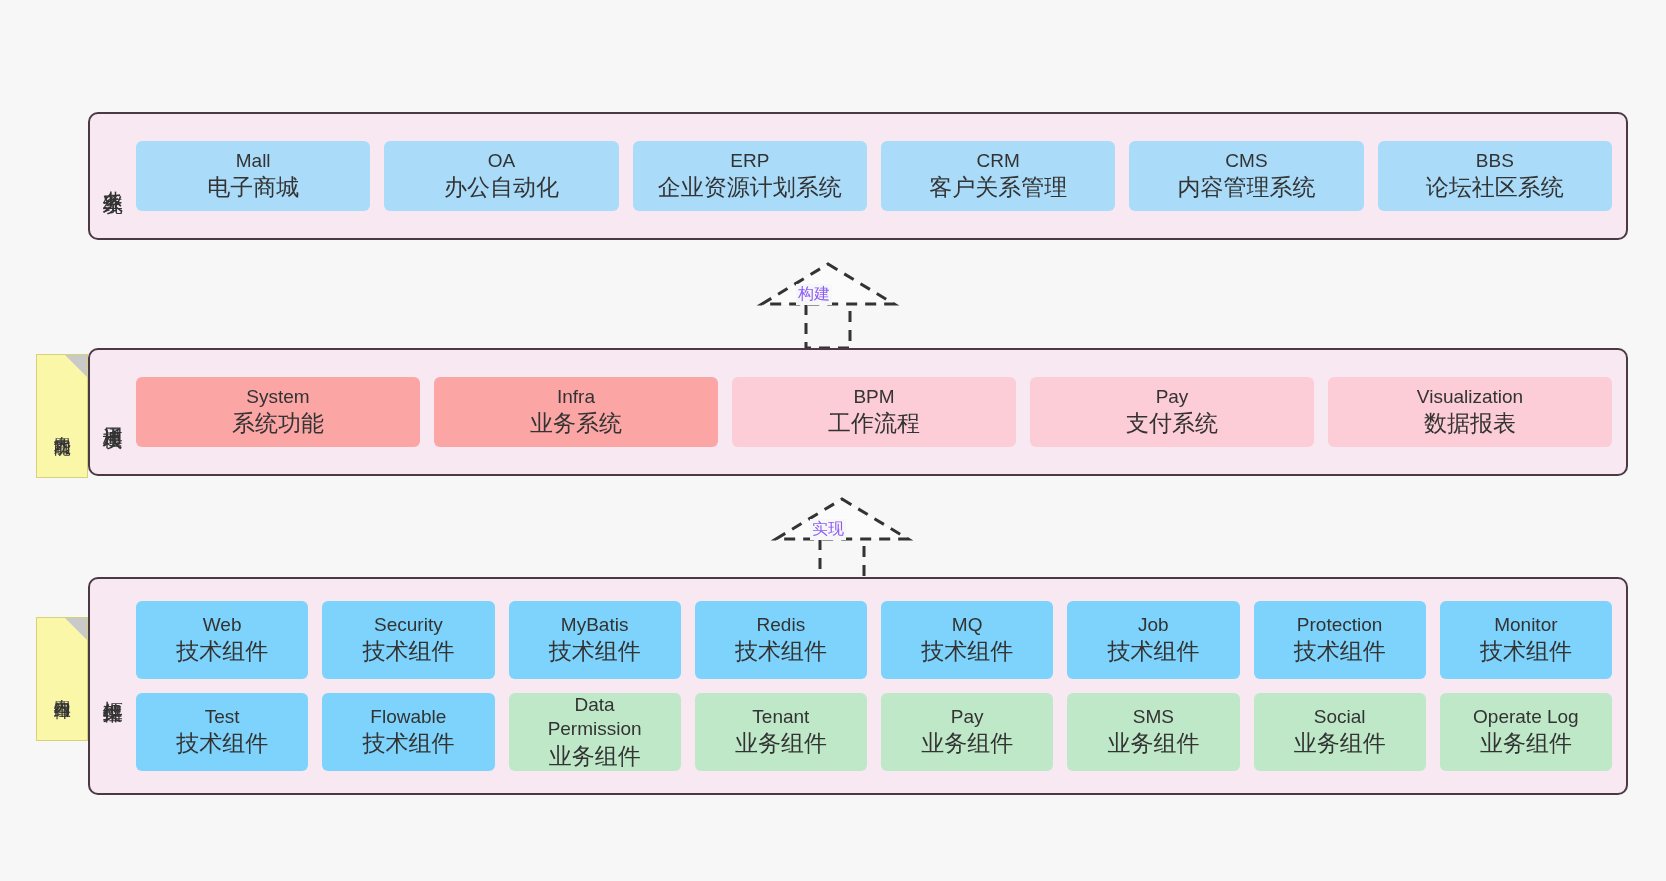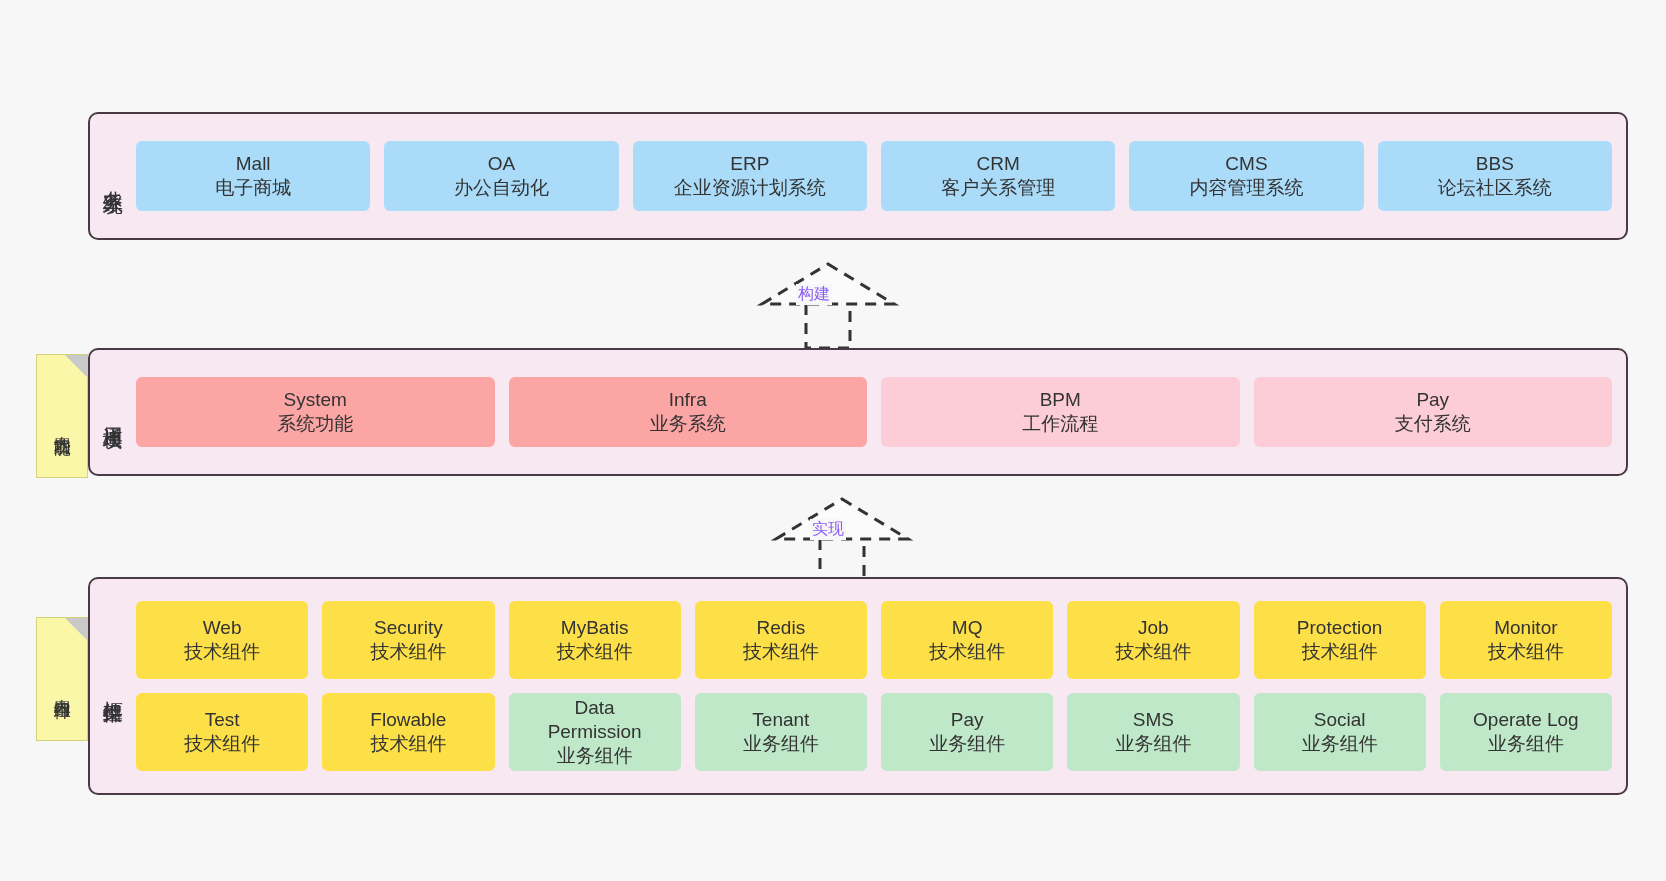--- a/index.html
+++ b/index.html
@@ -79,28 +79,28 @@
     box-sizing: border-box;
     padding: 4px 22px;
     min-width: 0;
   }
   .card .t1 {
     font-size: 19px;
     line-height: 1.28;
     white-space: normal;
   }
   .card .t2 {
-    font-size: 19px;
+    font-size: 23px;
     line-height: 1.28;
   }
 
   .c-blue      { background: #aadcfa; }
   .c-red       { background: #fca5a5; }
   .c-pink      { background: #fccdd6; }
-  .c-green     { background: #fde047; }
+  .c-green     { background: #7dd3fc; }
   .c-lightgreen{ background: #bfe8c8; }
 
   
   #layer-business { left: 88px;  top: 112px; width: 1540px; height: 128px; }
   #layer-business .card { height: 70px; }
 
   
   #layer-common   { left: 88px;  top: 348px; width: 1540px; height: 128px; }
   #layer-common .card { height: 70px; }
 
@@ -213,20 +213,24 @@
           <div class="t2">业务系统</div>
         </div>
         <div class="card c-pink">
           <div class="t1">BPM</div>
           <div class="t2">工作流程</div>
         </div>
         <div class="card c-pink">
           <div class="t1">Pay</div>
           <div class="t2">支付系统</div>
         </div>
+        <div class="card c-pink">
+          <div class="t1">Visualization</div>
+          <div class="t2">数据报表</div>
+        </div>
       </div>
     </div>
   </div>
 
   <div class="arrow-group" id="arrow-implement" style="left:758px; top:493px; width:180px; height:92px;">
     <svg width="180" height="92" viewBox="0 0 180 92">
       <path d="M 84 6 L 150 46 L 18 46 Z" fill="#fbfbfb" stroke="#333333" stroke-width="3" stroke-dasharray="11 8" stroke-linejoin="miter"></path>
       <path d="M 62 46 L 62 90 L 106 90 L 106 46" fill="none" stroke="#333333" stroke-width="3" stroke-dasharray="11 8"></path>
     </svg>
     <div class="arrow-label" style="left:52px; top:26px;">实现</div>

